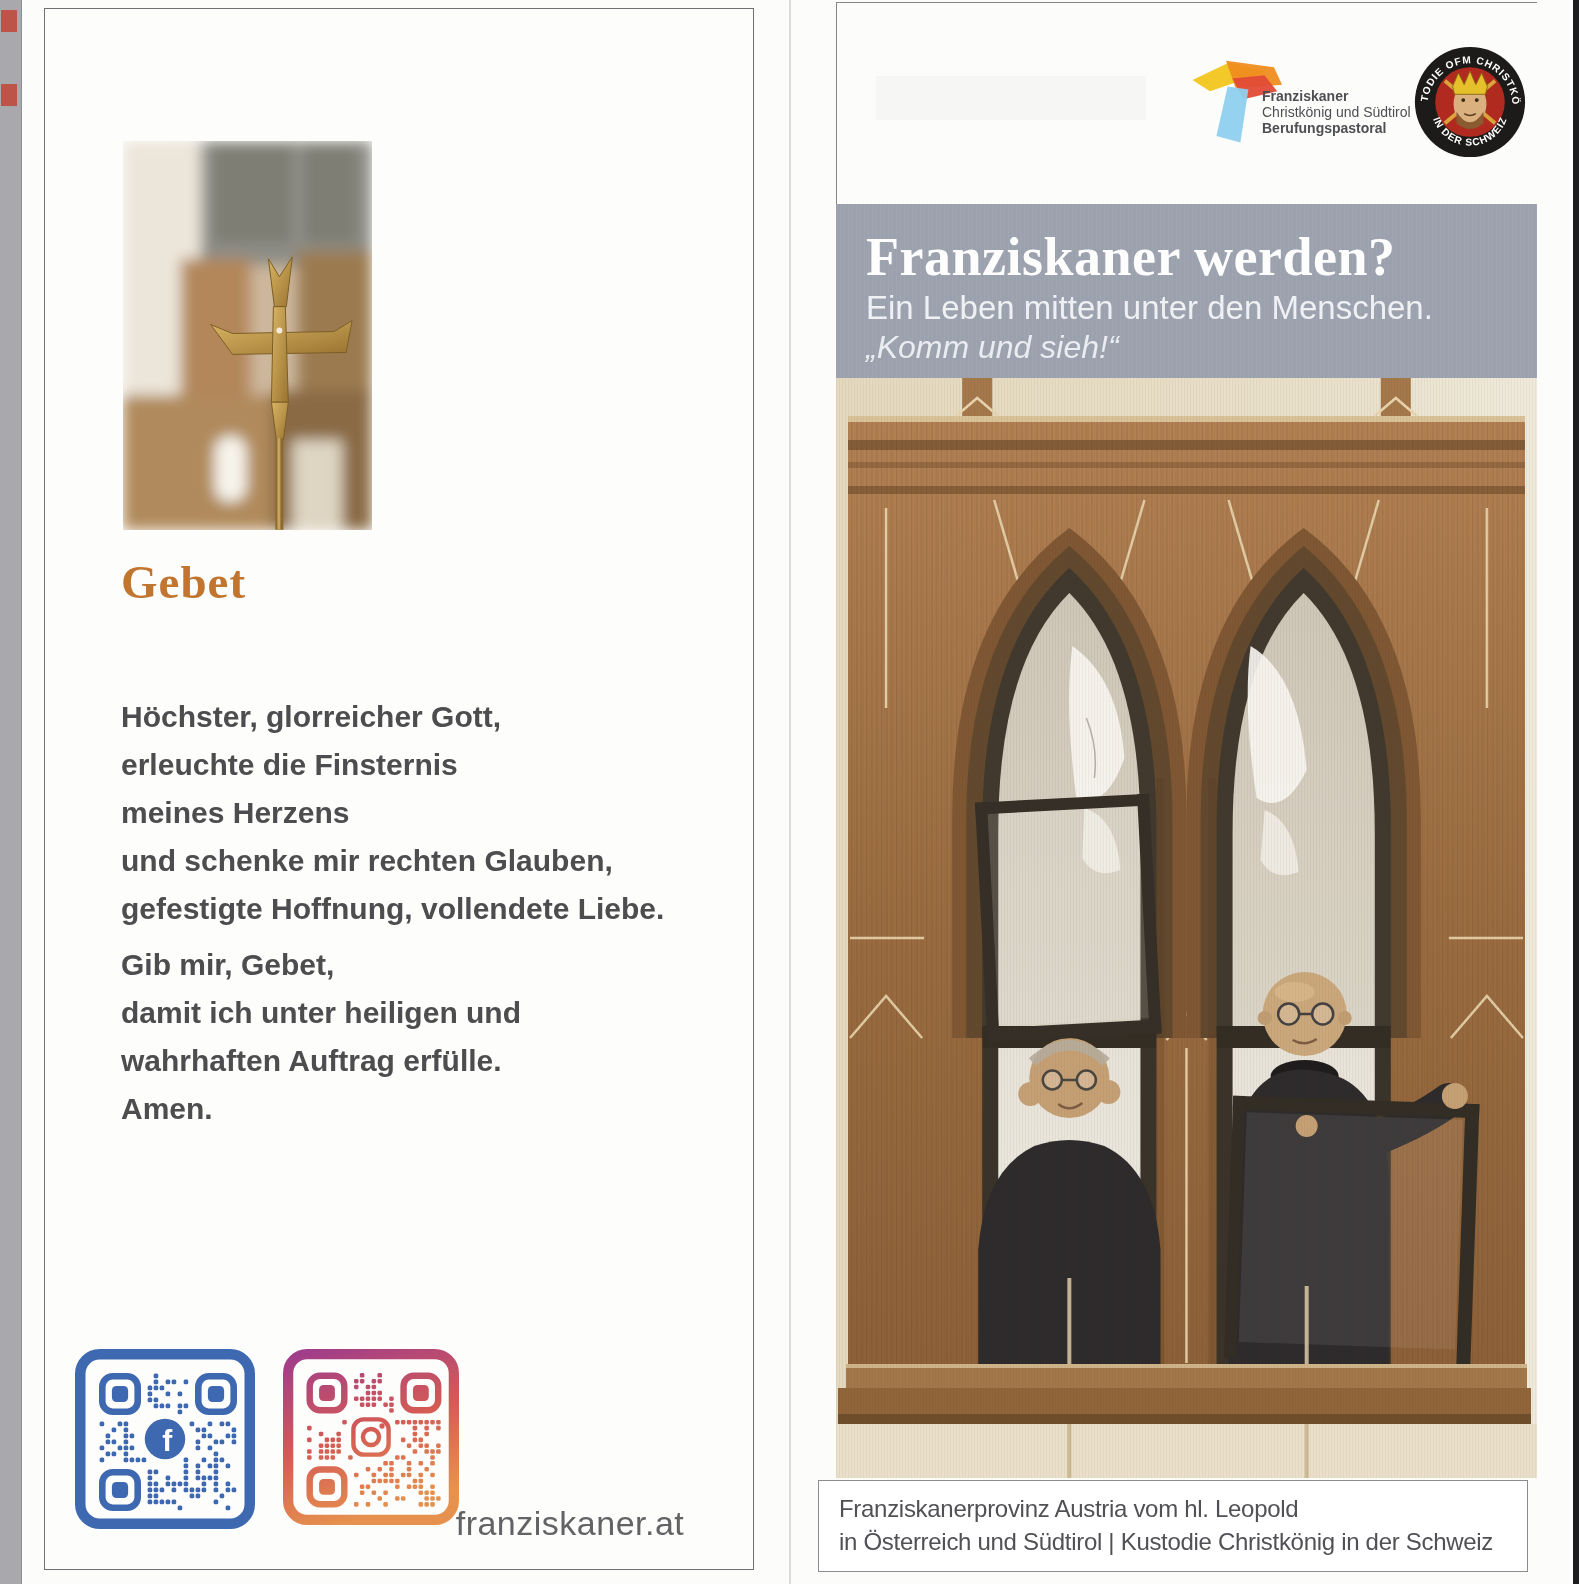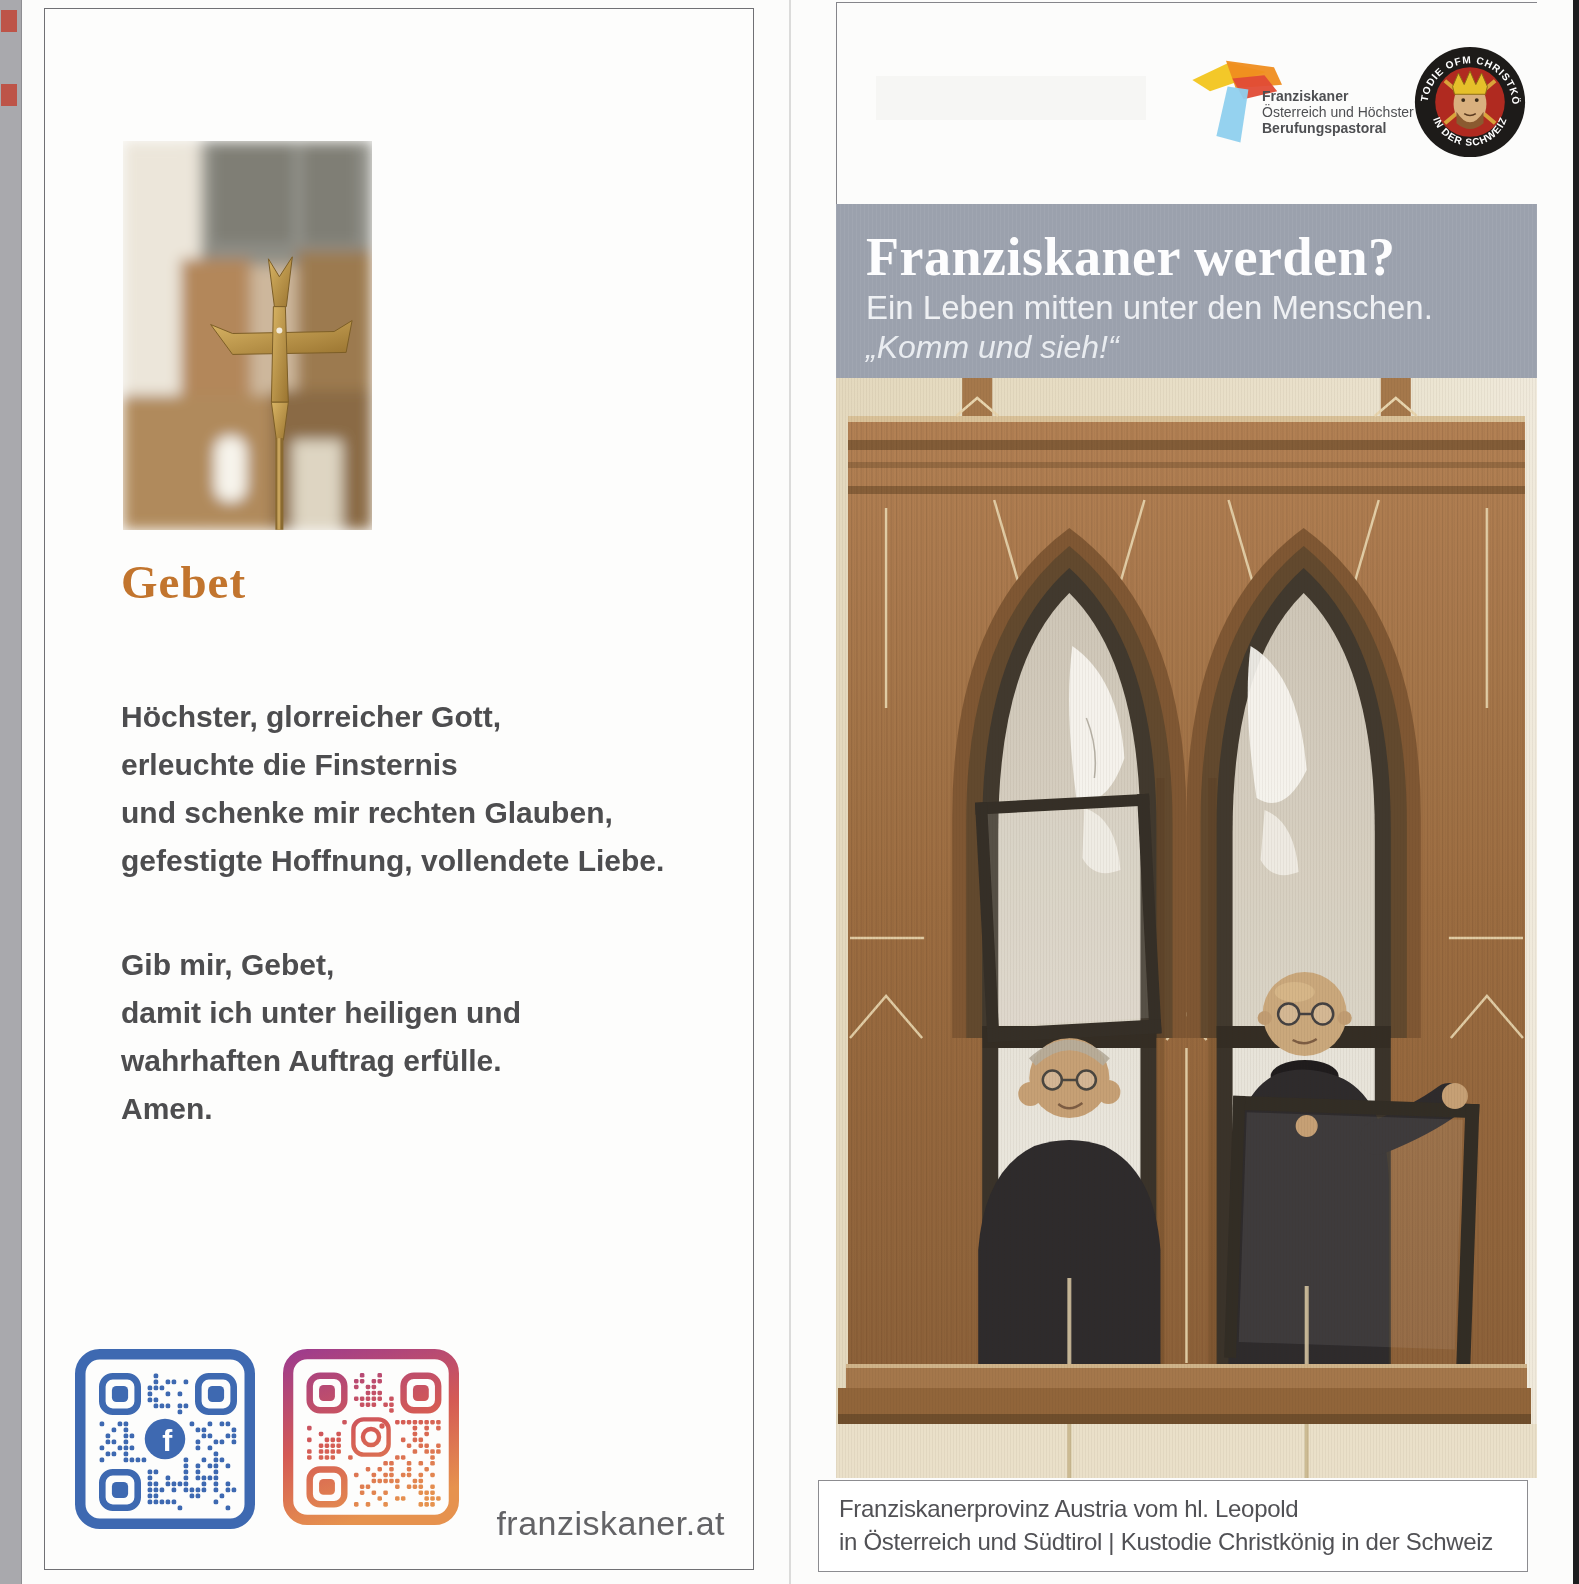--- a/index.html
+++ b/index.html
@@ -19,21 +19,21 @@
   .cross-photo{position:absolute;left:78px;top:132px;width:249px;height:389px;overflow:hidden;}
   .heading{position:absolute;left:76px;top:546px;font-family:"Liberation Serif",serif;
            font-weight:bold;font-size:47px;letter-spacing:1px;color:var(--accent,#c2752e);text-align:center;}
   .subheading{position:absolute;left:76px;top:601px;font-style:italic;font-size:31px;color:#8f7356;}
   .prayer{position:absolute;left:76px;font-size:30px;line-height:48px;color:#4d4d4f;font-weight:bold;}
   .prayer-1{top:684px;}
   .prayer-2{top:932px;}
   .qr{position:absolute;top:1340px;}
   .qr-fb{left:30px;width:180px;height:180px;}
   .qr-ig{left:238px;width:176px;height:176px;}
-  .website{position:absolute;left:370px;top:1495px;width:310px;text-align:right;
+  .website{position:absolute;left:370px;top:1495px;width:310px;text-align:center;
            font-size:34px;color:#636366;letter-spacing:.5px;}
 
   
   .panel-right-outline{position:absolute;left:836px;top:2px;width:701px;height:204px;
                        border-top:1px solid #85858a;border-left:1px solid #85858a;}
   .logo-mark{position:absolute;left:1186px;top:40px;width:104px;height:112px;}
   .logo-text{position:absolute;left:1262px;top:88px;font-size:14px;line-height:16px;color:#4e4f52;}
   .logo-text .b{font-weight:bold;}
   .badge{position:absolute;left:1412px;top:44px;width:116px;height:116px;}
   .band{position:absolute;left:836px;top:204px;width:701px;height:174px;
@@ -109,20 +109,21 @@
         <rect x="155" y="298" width="3" height="92" fill="#c8a45c"></rect>
         <circle cx="157" cy="190" r="3" fill="#fff" opacity=".8"></circle>
       </svg>
     </div>
 
     <div class="heading">Gebet</div>
 
     <div class="prayer prayer-1">
       <div>Höchster, glorreicher Gott,</div>
       <div>erleuchte die Finsternis</div>
+      <div>meines Herzens</div>
       <div>und schenke mir rechten Glauben,</div>
       <div>gefestigte Hoffnung, vollendete Liebe.</div>
     </div>
 
     <div class="prayer prayer-2">
       <div>Gib mir, Gebet,</div>
       <div>damit ich unter heiligen und</div>
       <div>wahrhaften Auftrag erfülle.</div>
       <div>Amen.</div>
     </div>
@@ -406,21 +407,21 @@
   <div class="panel-right-outline"></div>
 
   <svg class="logo-mark" viewBox="0 0 130 120">
     <polygon points="8,40 54,18 100,30 30,54" opacity=".95" fill="#f2c51d"></polygon>
     <polygon points="50,16 110,24 120,46 62,50" opacity=".95" fill="#ef8d1f"></polygon>
     <polygon points="58,38 98,34 114,54 72,64" opacity=".95" fill="#e04b35"></polygon>
     <polygon points="52,48 78,52 68,118 38,110" opacity=".95" fill="#8fd0ee"></polygon>
   </svg>
   <div class="logo-text">
     <div class="b">Franziskaner</div>
-    <div>Österreich und Höchster</div>
+    <div>Christkönig und Südtirol</div>
     <div class="b">Berufungspastoral</div>
   </div>
 
   <svg class="badge" viewBox="0 0 120 120">
     <circle cx="60" cy="60" r="57" fill="#1d1b19"></circle>
     <circle cx="60" cy="60" r="36" fill="#b02a20"></circle>
     <g>
       <line x1="34" y1="38" x2="86" y2="82" stroke="#d9a43a" stroke-width="4"></line>
       <line x1="86" y1="38" x2="34" y2="82" stroke="#d9a43a" stroke-width="4"></line>
       <ellipse cx="60" cy="62" rx="17" ry="22" fill="#d9b07e"></ellipse>

